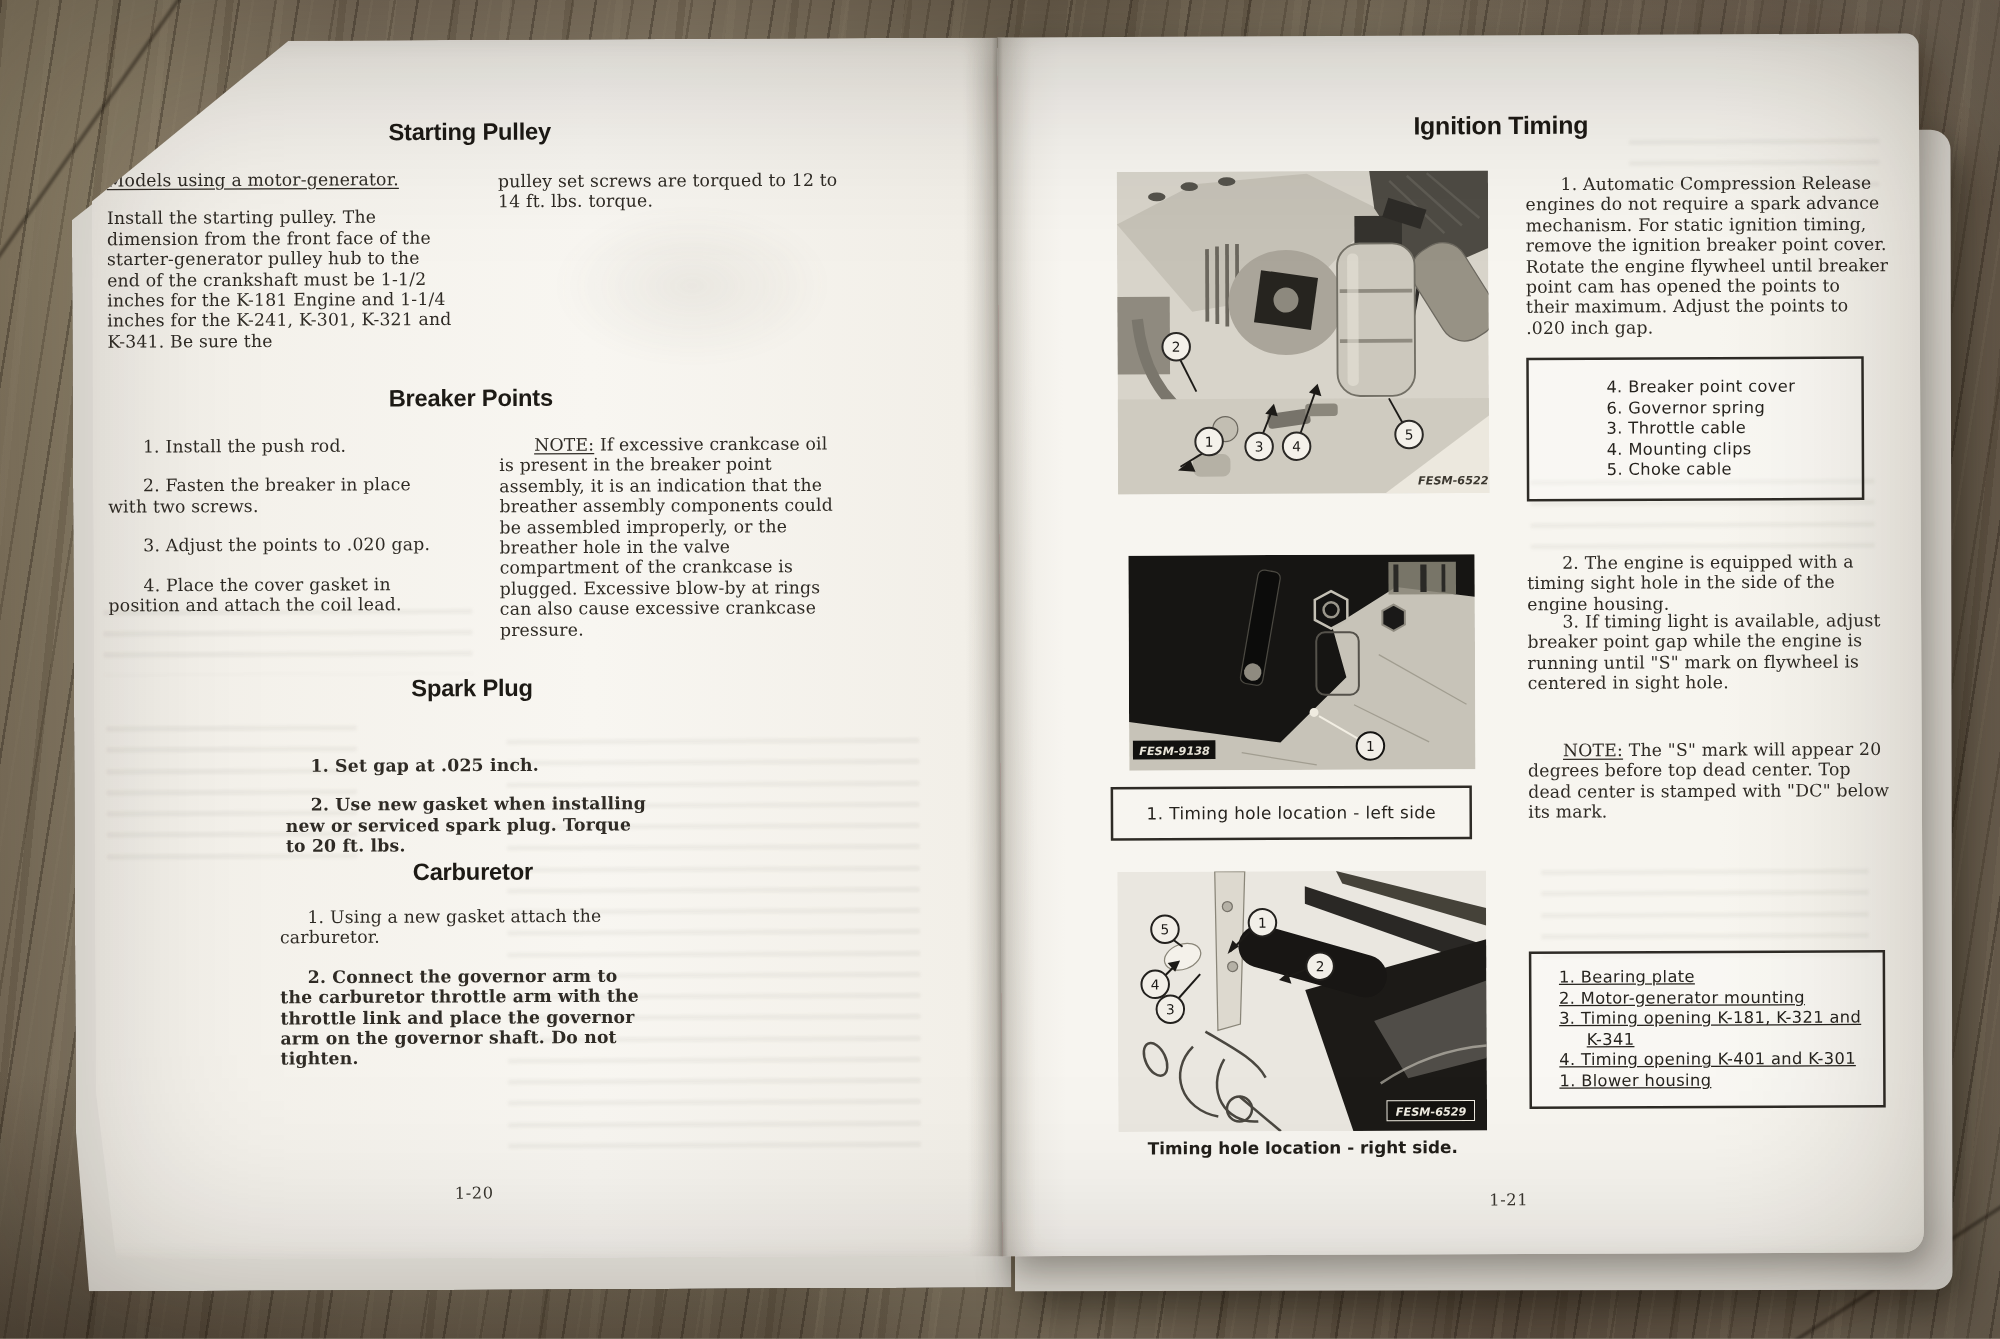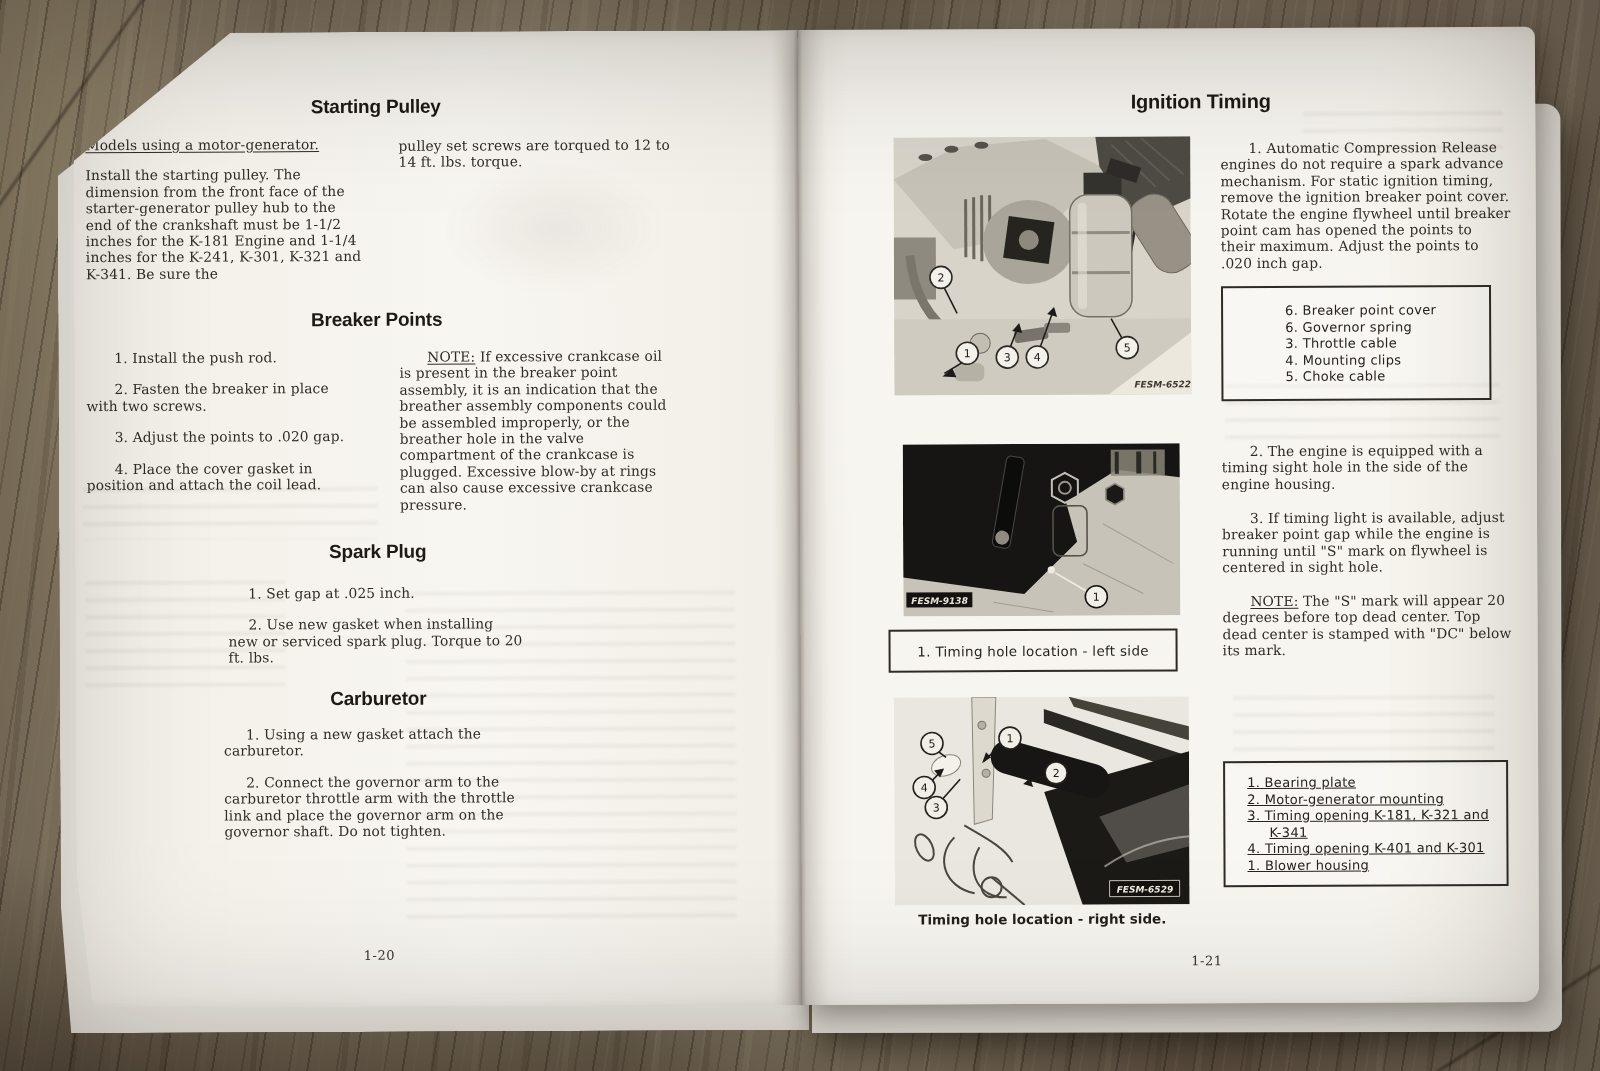--- a/index.html
+++ b/index.html
@@ -111,30 +111,30 @@
             <p class="ind">3.  Adjust the points to .020 gap.</p>
             <p class="ind">4.  Place the cover gasket in position and attach the coil lead.</p>
           </div>
 
           <div class="col body-txt" style="left:325px; top:317px; width:274px;">
             <p class="ind"><span class="u">NOTE:</span><span> If excessive crankcase oil is present in the breaker point assembly, it is an indication that the breather assembly components could be assembled improperly, or the breather hole in the valve compartment of the crankcase is plugged.  Excessive blow-by at rings can also cause excessive crankcase pressure.</span></p>
           </div>
 
           <div class="h-sec" style="left:15px; top:509px; width:575px;">Spark Plug</div>
 
-          <div class="col body-txt items" style="left:153px; top:553px; width:296px;">
+          <div class="col body-txt items" style="left:153px; top:573px; width:296px;font-weight:bold;">
             <p style="text-indent:20px;">1.  Set gap at .025 inch.</p>
             <p style="text-indent:20px;">2.  Use new gasket when installing new or serviced spark plug.  Torque to 20 ft. lbs.</p>
           </div>
 
           <div class="h-sec" style="left:15px; top:656px; width:575px;">Carburetor</div>
 
           <div class="col body-txt items" style="left:148px; top:694px; width:300px;">
             <p style="text-indent:22px;">1.  Using a new gasket attach the carburetor.</p>
-            <p style="text-indent:22px;">2.  Connect the governor arm to the carburetor throttle arm with the throttle link and place the governor arm on the governor shaft.  Do not tighten.</p>
+            <p style="text-indent:22px;font-weight:bold;">2.  Connect the governor arm to the carburetor throttle arm with the throttle link and place the governor arm on the governor shaft.  Do not tighten.</p>
           </div>
 
           <div class="pagenum" style="left:15px; top:916px; width:575px;">1-20</div>
         </div>
       </div>
 
       <div class="page page-right">
         <div class="content">
 
           <div class="ghost" style="left:505px; top:84px; width:200px; height:46px;"></div>
@@ -207,21 +207,21 @@
               </g>
               <text x="240" y="251" font-family="DejaVu Sans, sans-serif" font-size="9" font-style="italic" font-weight="700" fill="#3c3830">FESM-6522</text>
             </svg>
           </div>
 
           <div class="col body-txt" style="left:422px; top:112px; width:290px;">
             <p class="ind">1.  Automatic Compression Release engines do not require a spark advance mechanism.  For static ignition timing, remove the ignition breaker point cover. Rotate the engine flywheel until breaker point cam has opened the points to their maximum.  Adjust the points to .020 inch gap.</p>
           </div>
 
           <div class="boxed b1" style="left:422px; top:258px; width:270px;">
-            <p>6.  Breaker point cover</p>
+            <p>4.  Breaker point cover</p>
             <p>6.  Governor spring</p>
             <p>3.  Throttle cable</p>
             <p>4.  Mounting clips</p>
             <p>5.  Choke cable</p>
           </div>
 
           <div class="fig" style="left:103px; top:415px;">
             <svg width="277" height="172" viewBox="0 0 277 172">
               <rect width="277" height="172" fill="#c7c3b8"></rect>
               <g stroke="#a19d90" stroke-width="1">
@@ -250,21 +250,21 @@
               <rect x="3" y="148" width="66" height="15" fill="#12110f"></rect>
               <text x="8" y="159.5" font-family="DejaVu Sans, sans-serif" font-size="9" font-style="italic" font-weight="700" fill="#e8e4d8">FESM-9138</text>
             </svg>
           </div>
 
           <div class="capbox" style="left:88px; top:600px; width:289px; height:43px;">1.  Timing hole location - left side</div>
 
           <div class="col body-txt" style="left:422px; top:415px; width:290px;">
             <p class="ind">2.  The engine is equipped with a timing sight hole in the side of the engine housing.</p>
           </div>
-          <div class="col body-txt" style="left:422px; top:482px; width:292px;">
+          <div class="col body-txt" style="left:422px; top:462px; width:292px;">
             <p class="ind">3.  If timing light is available, adjust breaker point gap while the engine is running until "S" mark on flywheel is centered in sight hole.</p>
           </div>
           <div class="col body-txt" style="left:422px; top:565px; width:292px;">
             <p class="ind"><span class="u">NOTE:</span><span> The "S" mark will appear 20 degrees before top dead center.  Top dead center is stamped with "DC" below its mark.</span></p>
           </div>
 
           <div class="fig" style="left:93px; top:668px;">
             <svg width="295" height="208" viewBox="0 0 295 208">
               <rect width="295" height="208" fill="#eae7e0"></rect>
               <polygon points="150,12 295,60 295,78 150,26" fill="#2a2825"></polygon>

